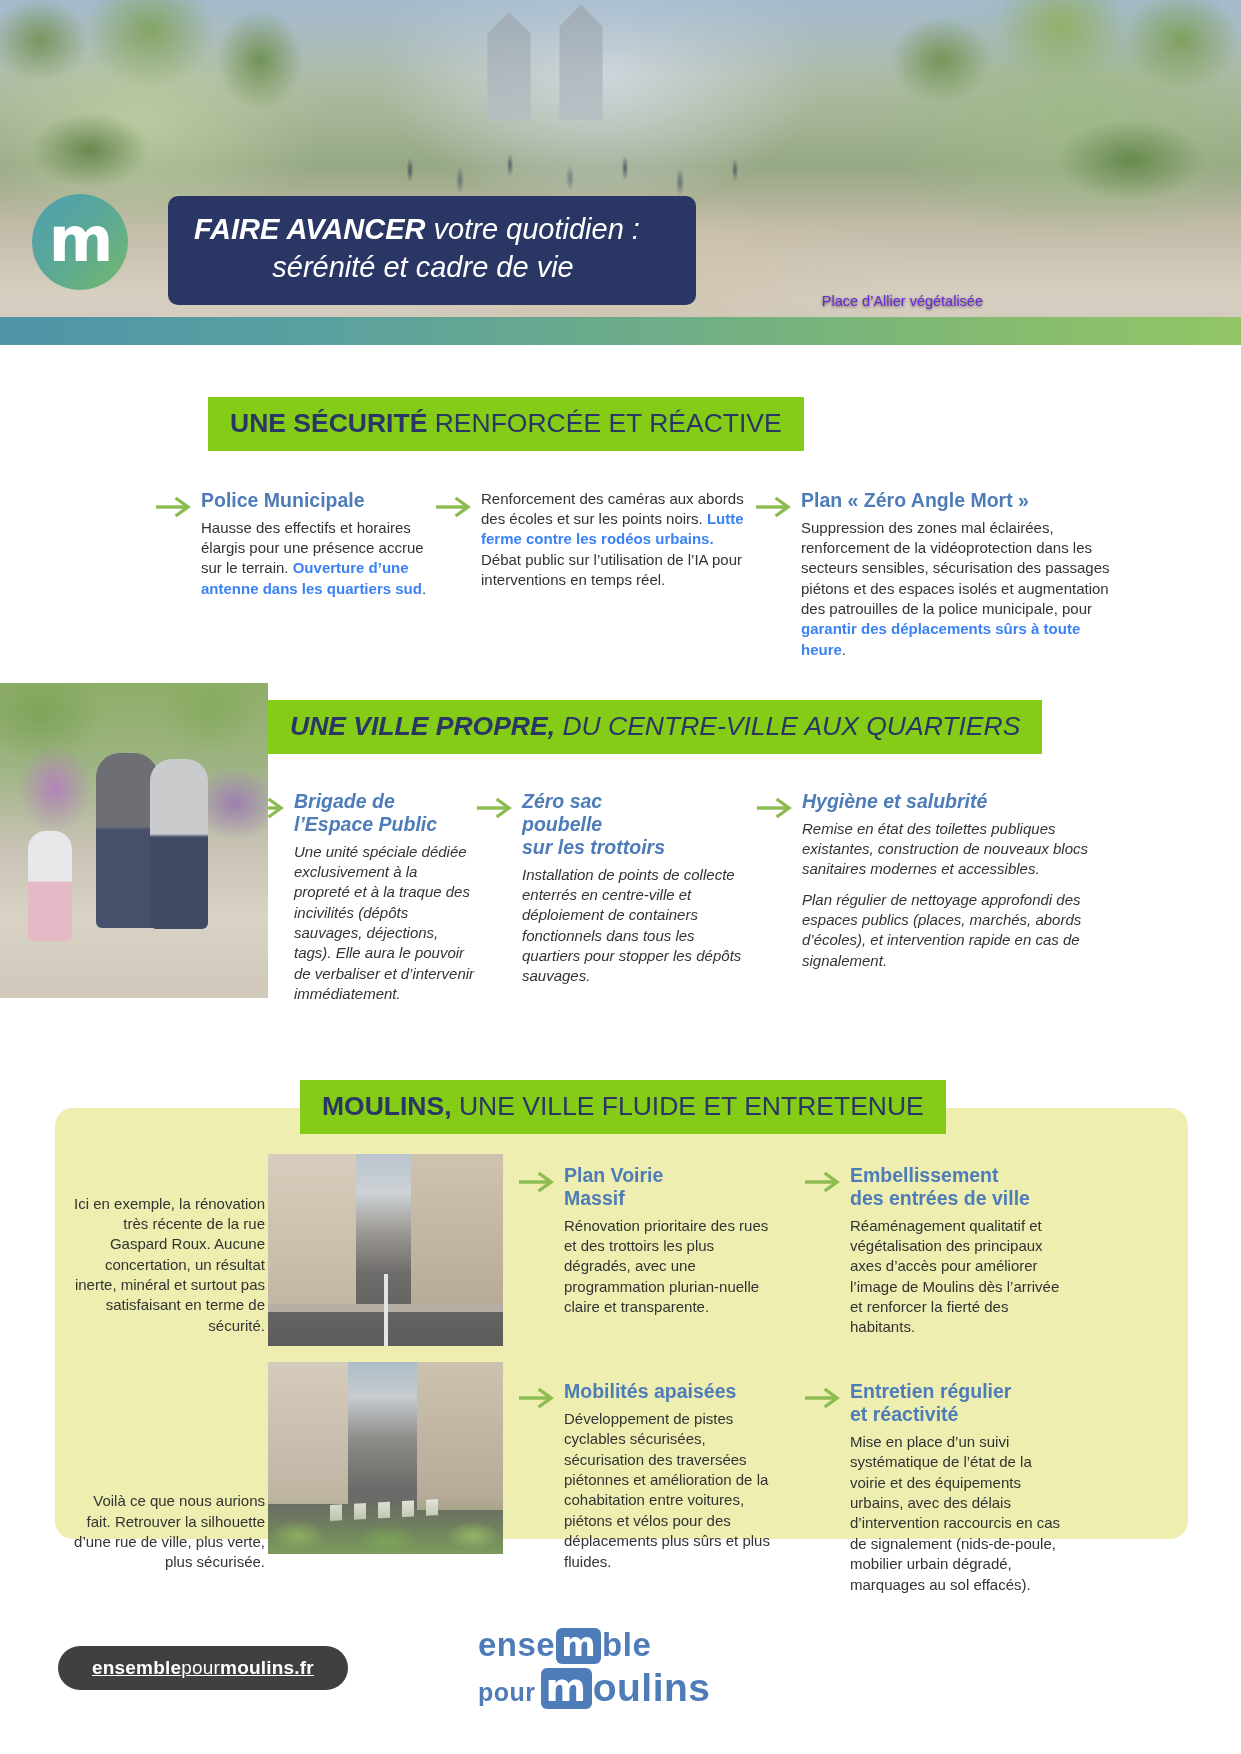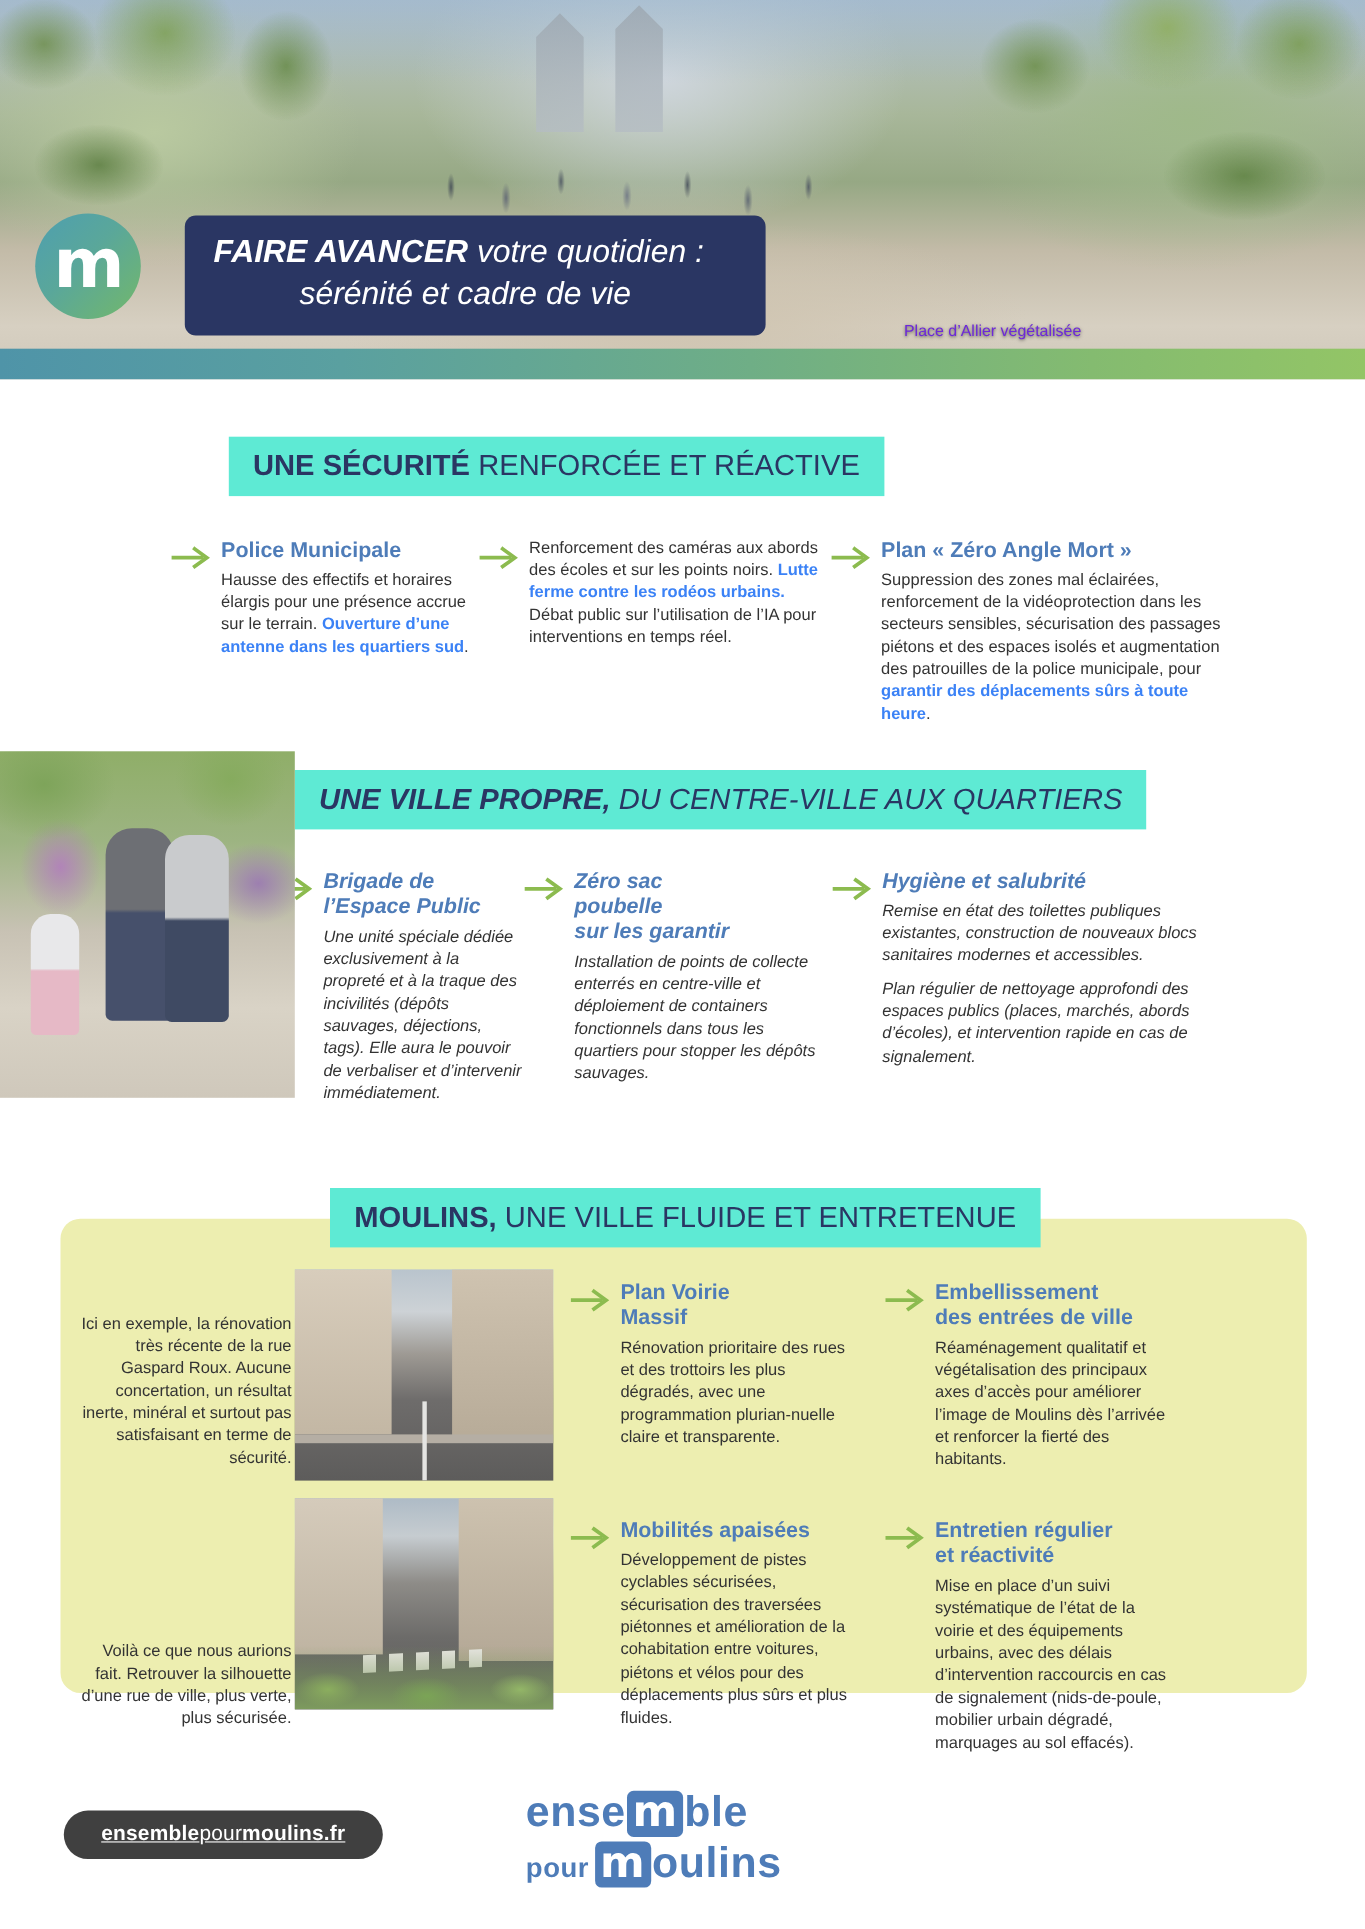--- a/index.html
+++ b/index.html
@@ -94,21 +94,21 @@
   .hero-title b { font-weight: 700; font-style: italic; }
 
   .hero-caption {
     position: absolute; right: 258px; bottom: 36px;
     color: #6d28d9; font-size: 14.5px; z-index: 4;
     text-shadow: 0 1px 3px rgba(0,0,0,.6);
   }
 
   
   .banner {
-    background: #5eead4;
+    background: #84cc16;
     color: #2a3663;
     font-size: 26.5px;
     line-height: 1;
     padding: 13px 22px 14px 22px;
     display: inline-block;
     white-space: nowrap;
   }
   .banner b { font-weight: 700; }
   .banner span.reg { font-weight: 400; }
 
@@ -254,21 +254,21 @@
     border-radius: 22px; padding: 11px 34px;
     font-size: 19px; letter-spacing: .2px;
   }
   .site-pill b { font-weight: 700; }
   .site-pill span.thin { font-weight: 400; }
 
   .footer-logo {
     position: absolute; left: 478px; top: 48px;
     color: #4e7cb8; font-weight: 700; line-height: 1.02;
   }
-  .footer-logo .fl1 { font-size: 39px; letter-spacing: .5px; }
+  .footer-logo .fl1 { font-size: 33px; letter-spacing: .5px; }
   .footer-logo .fl2 { font-size: 39px; letter-spacing: .5px; margin-top: 4px; }
   .footer-logo .pour { font-size: 25px; vertical-align: baseline; margin-right: 4px; }
   .mbox {
     display: inline-block; background: #4e7cb8; color: #fff;
     border-radius: 6px; padding: 0 5px 2px 5px; margin: 0 1px;
     font-family: "DejaVu Sans", sans-serif;
   }
 </style>
 </head>
 <body>
@@ -377,21 +377,21 @@
 
     <div class="item">
       <svg class="arrow" viewBox="0 0 36 22">
         <path d="M1 11 H30" stroke="#8cbb4f" stroke-width="3.4" fill="none"></path>
         <path d="M22 3 L33 11 L22 19" stroke="#8cbb4f" stroke-width="3.4" fill="none" stroke-linecap="square"></path>
       </svg>
       <div>
         <div class="col-head">
           <div>Zéro sac</div>
           <div>poubelle</div>
-          <div>sur les garantir</div>
+          <div>sur les trottoirs</div>
         </div>
         <div class="col-body">Installation de points de collecte enterrés en centre-ville et déploiement de containers fonctionnels dans tous les quartiers pour stopper les dépôts sauvages.</div>
       </div>
     </div>
 
     <div class="item">
       <svg class="arrow" viewBox="0 0 36 22">
         <path d="M1 11 H30" stroke="#8cbb4f" stroke-width="3.4" fill="none"></path>
         <path d="M22 3 L33 11 L22 19" stroke="#8cbb4f" stroke-width="3.4" fill="none" stroke-linecap="square"></path>
       </svg>

